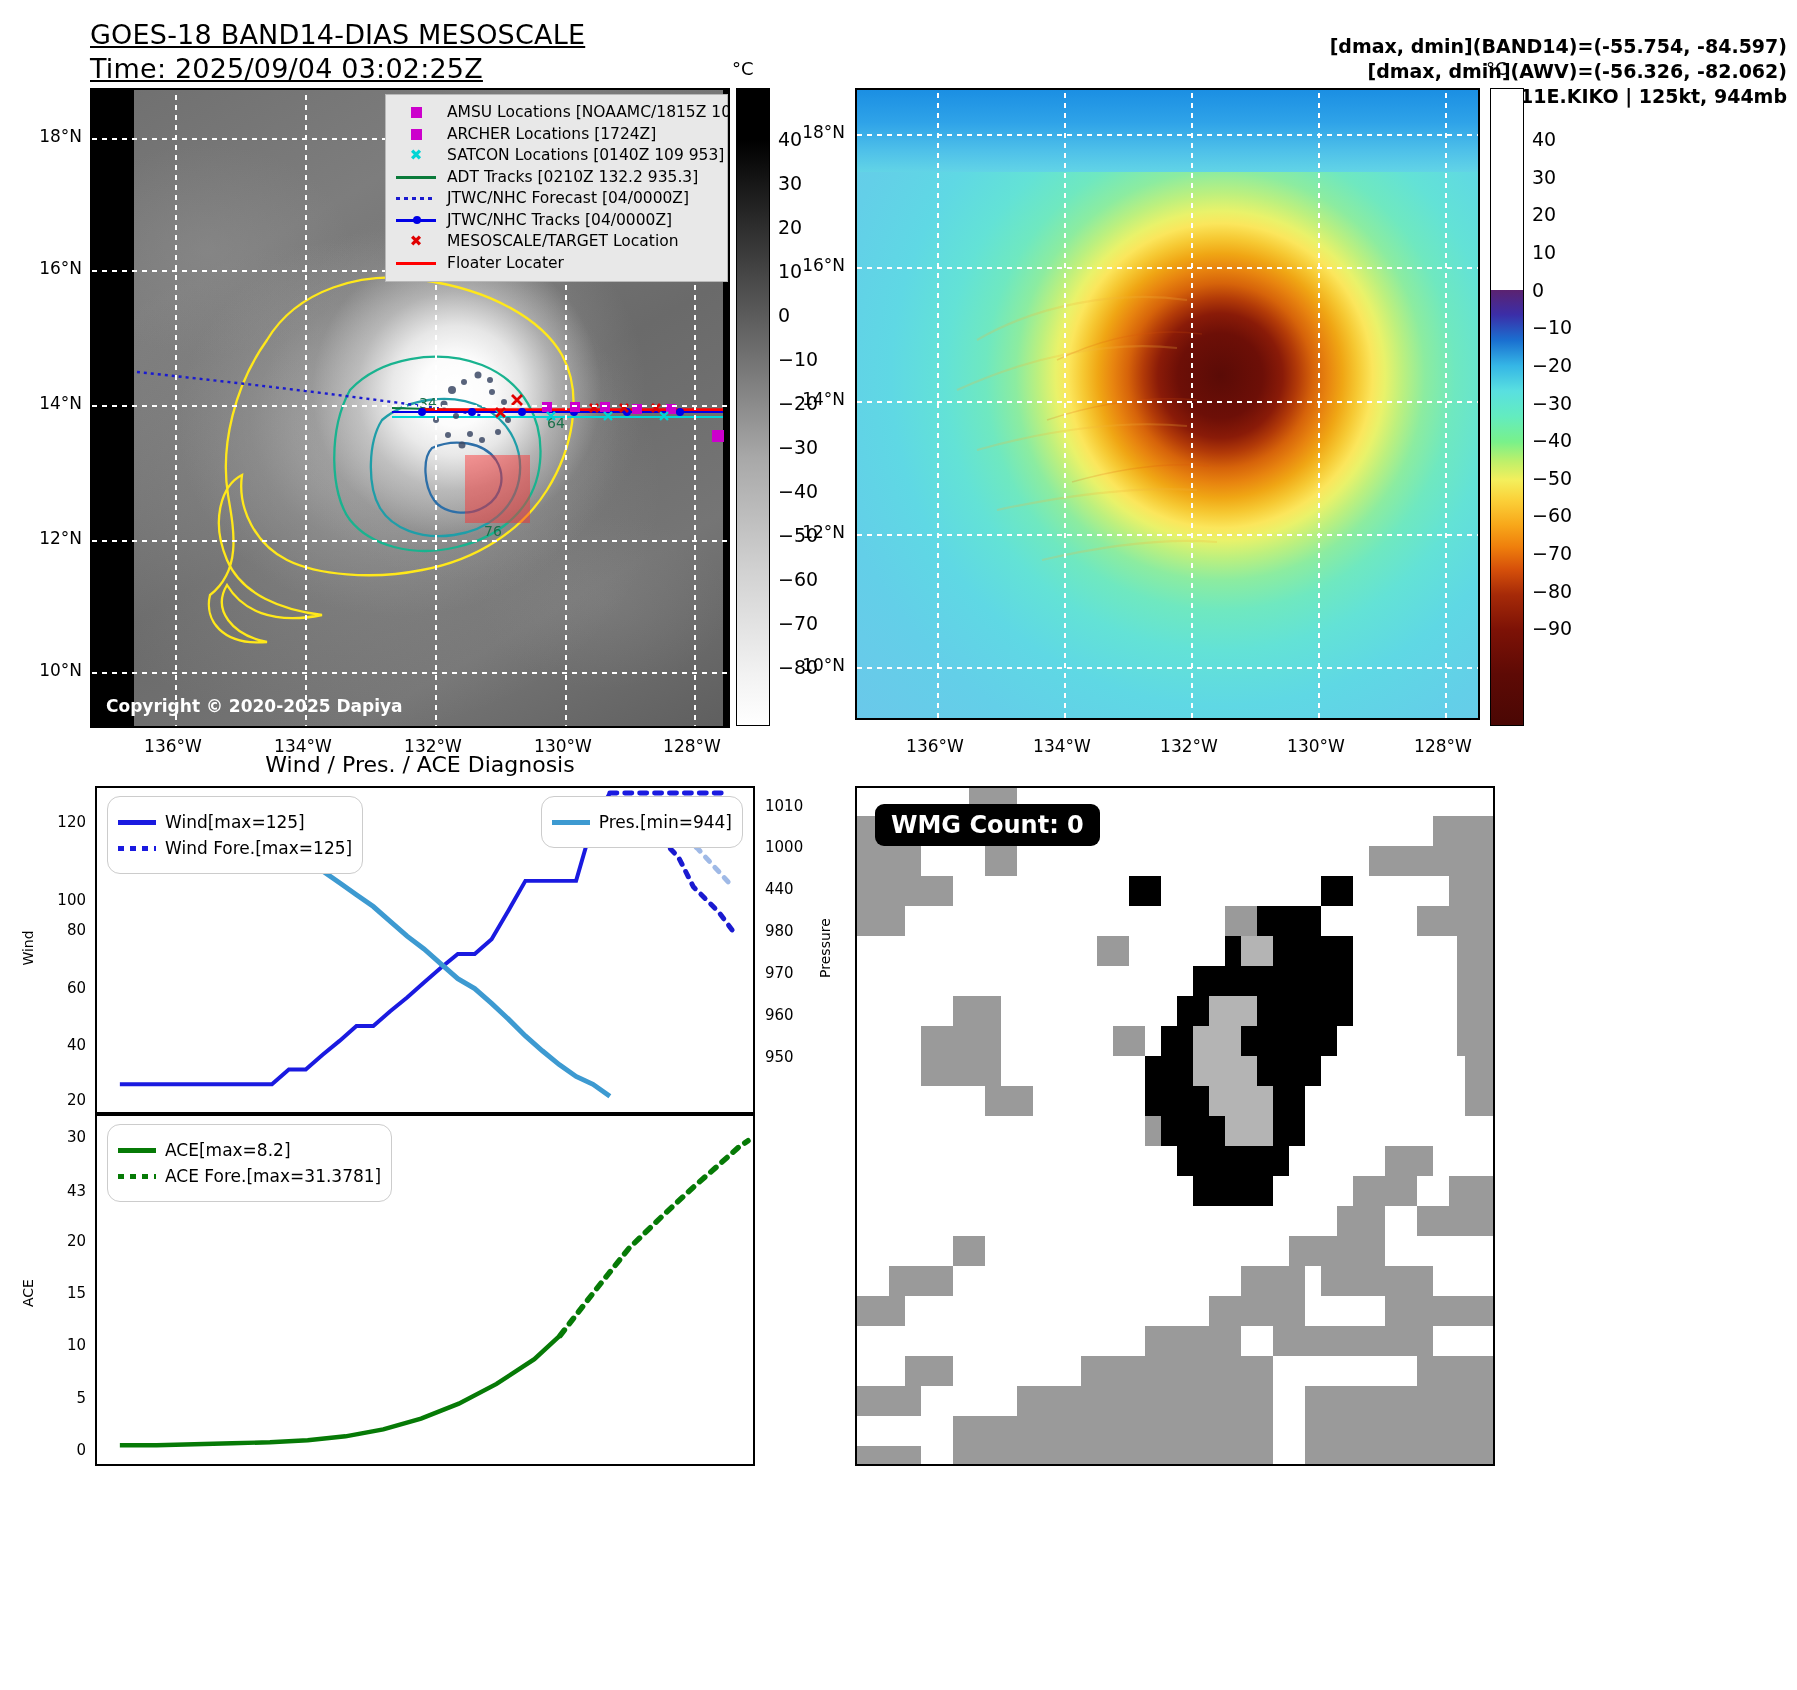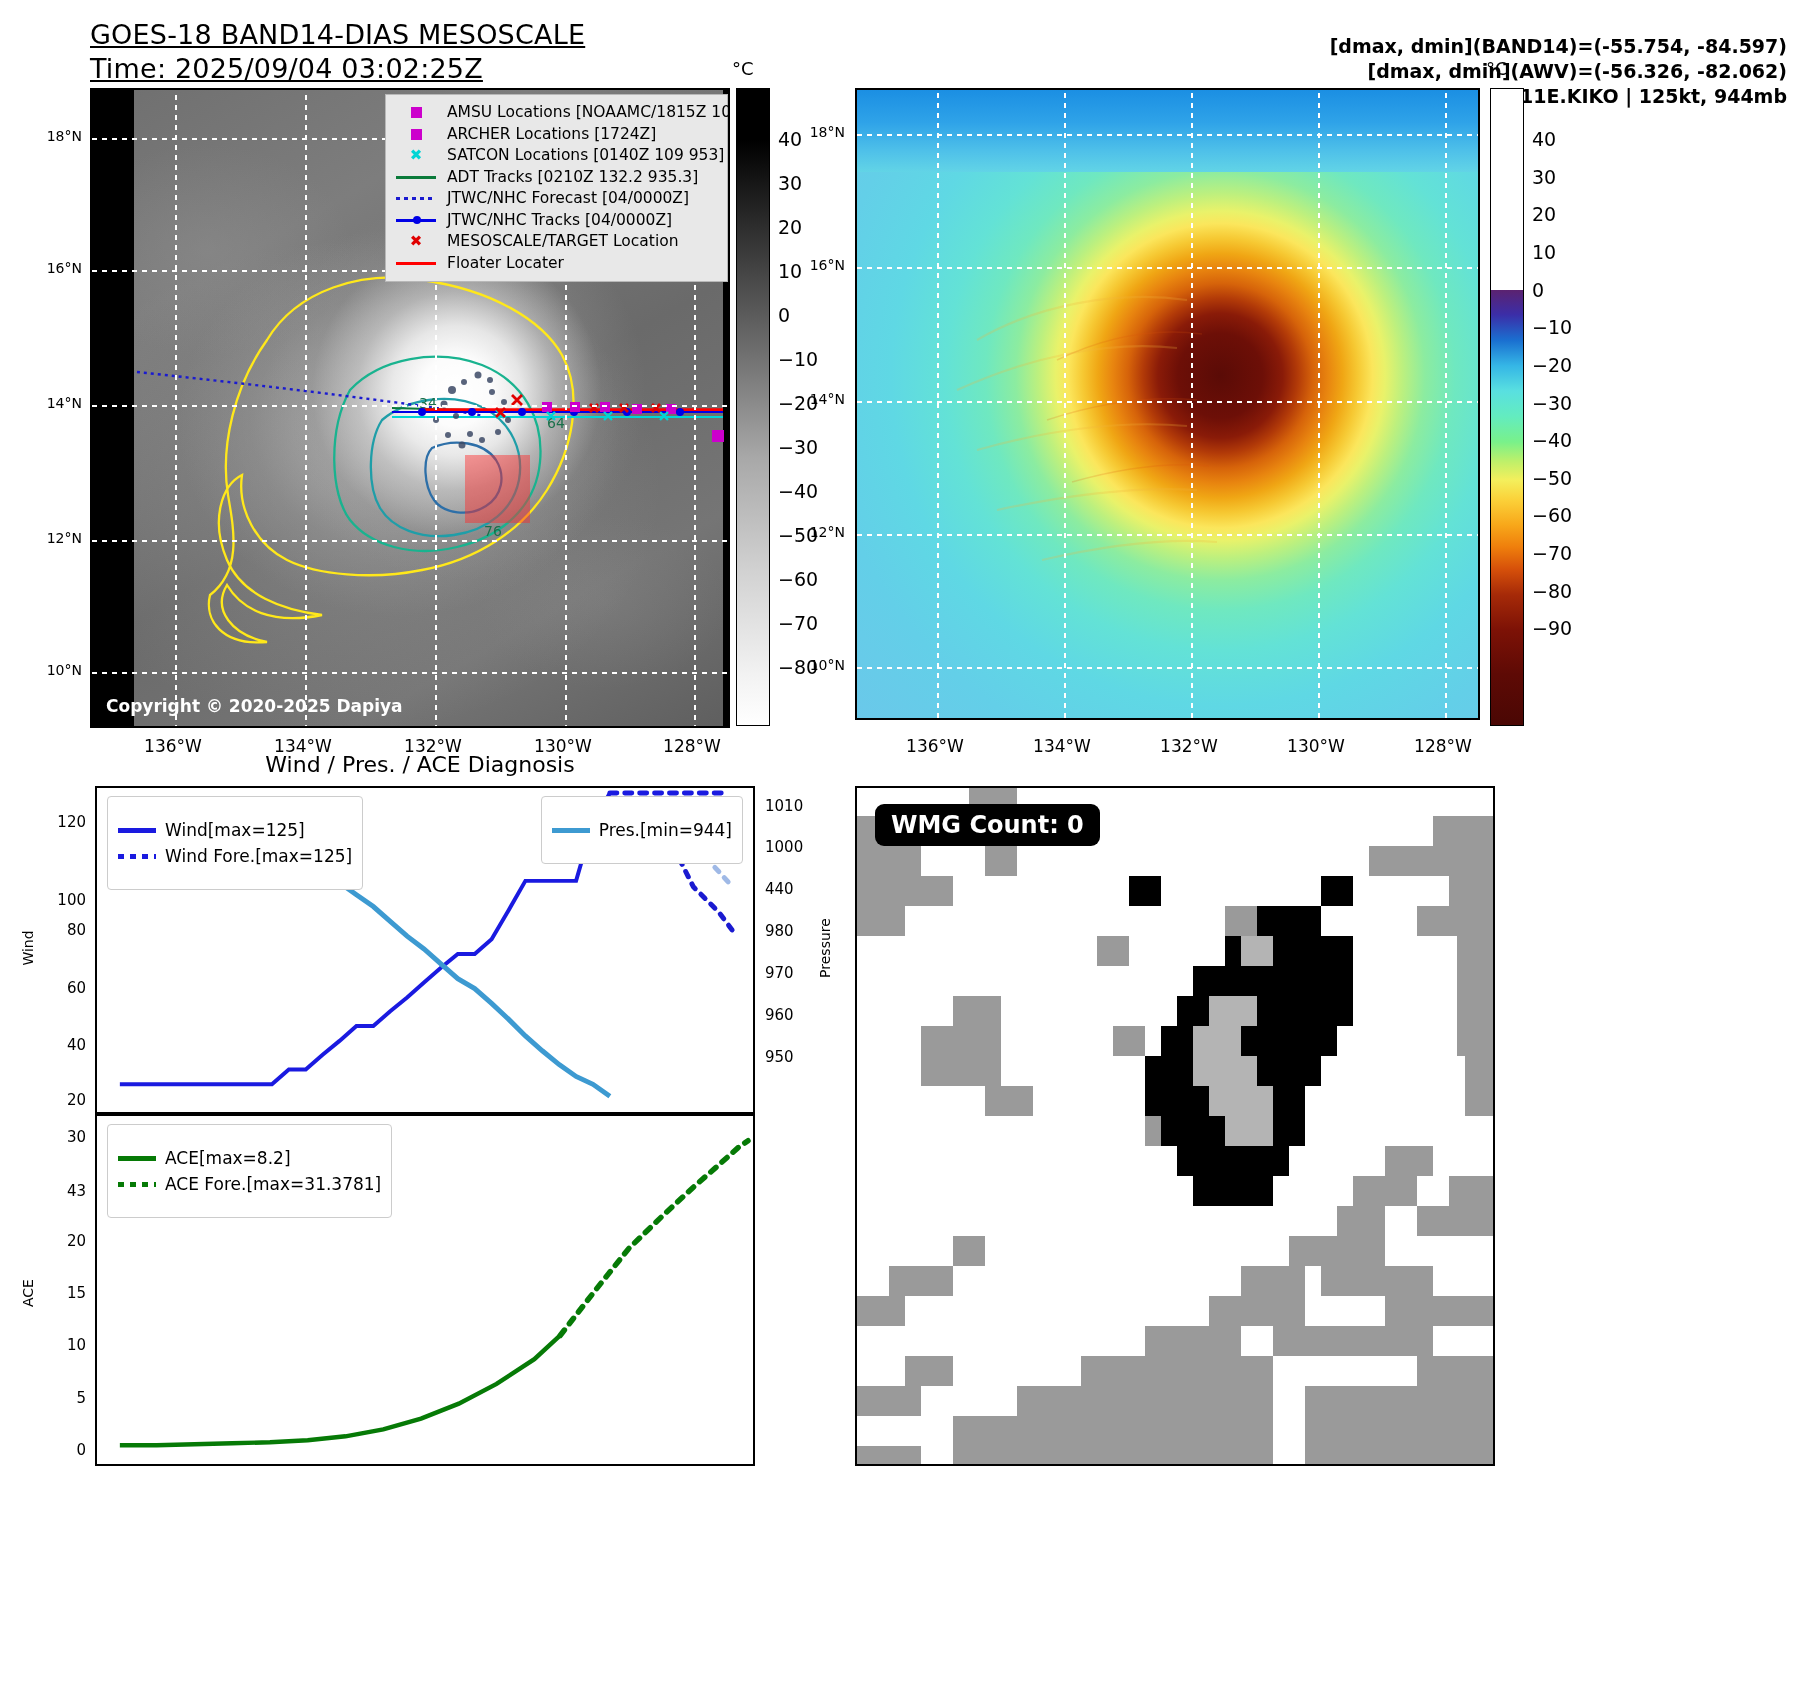--- a/index.html
+++ b/index.html
@@ -66,28 +66,28 @@
       #f4ef5c 61.5%, #fbd23a 64.5%,
       #f8a81a 68.5%, #ef7f0c 72%,
       #d6500a 75.5%, #a62a08 79.5%,
       #7d1206 85%, #5e0a05 92%, #4a0704 100%);}
   .cb-ticks{position:absolute;left:42px;top:0;width:70px;height:100%;}
   .cb-tick{position:absolute;left:0;transform:translateY(-50%);font-size:19px;white-space:nowrap;}
   .cb-label{position:absolute;left:-4px;top:-30px;font-size:18px;}
 
   
   .xtick{position:absolute;transform:translateX(-50%);font-size:17px;}
-  .ytick{position:absolute;transform:translateY(-50%);text-align:right;font-size:14px;}
+  .ytick{position:absolute;transform:translateY(-50%);text-align:right;font-size:17px;}
 
   
   #wind-title{left:90px;top:752px;width:660px;text-align:center;font-size:22px;}
   #wind-panel{left:95px;top:786px;width:660px;height:328px;background:#fff;}
   #ace-panel{left:95px;top:1114px;width:660px;height:352px;background:#fff;}
   svg.chart{position:absolute;left:0;top:0;width:100%;height:100%;}
-  .chlegend{position:absolute;background:#fff;border:1px solid #ccc;border-radius:4px;padding:20px 10px;font-size:17px;line-height:26px;text-align:center;}
+  .chlegend{position:absolute;background:#fff;border:1px solid #ccc;border-radius:13px;padding:12px 10px;font-size:17px;line-height:26px;text-align:center;}
   .cl-row{display:flex;align-items:center;gap:9px;white-space:nowrap;}
   .cl-key{width:38px;flex:0 0 38px;display:flex;align-items:center;}
   .ylab{position:absolute;font-size:14px;transform:rotate(-90deg);transform-origin:center;}
   .ytk{position:absolute;font-size:15px;transform:translateY(-50%);text-align:right;}
   .ytkR{position:absolute;font-size:15px;transform:translateY(-50%);text-align:left;}
 
   
   #wmg-panel{left:855px;top:786px;width:640px;height:680px;background:#fff;overflow:hidden;}
   #wmg-badge{position:absolute;left:18px;top:16px;background:#000;color:#fff;font-size:24px;font-weight:700;
     padding:7px 16px;border-radius:9px;}

